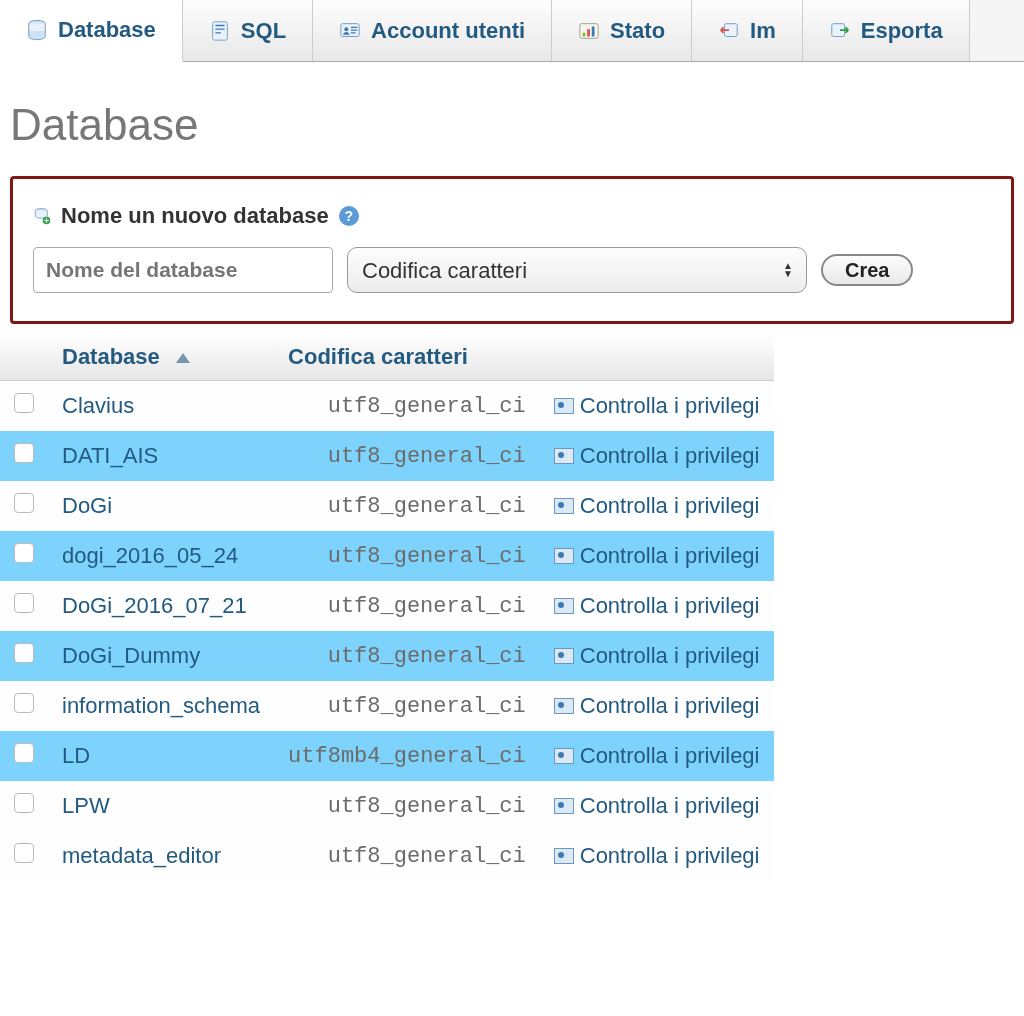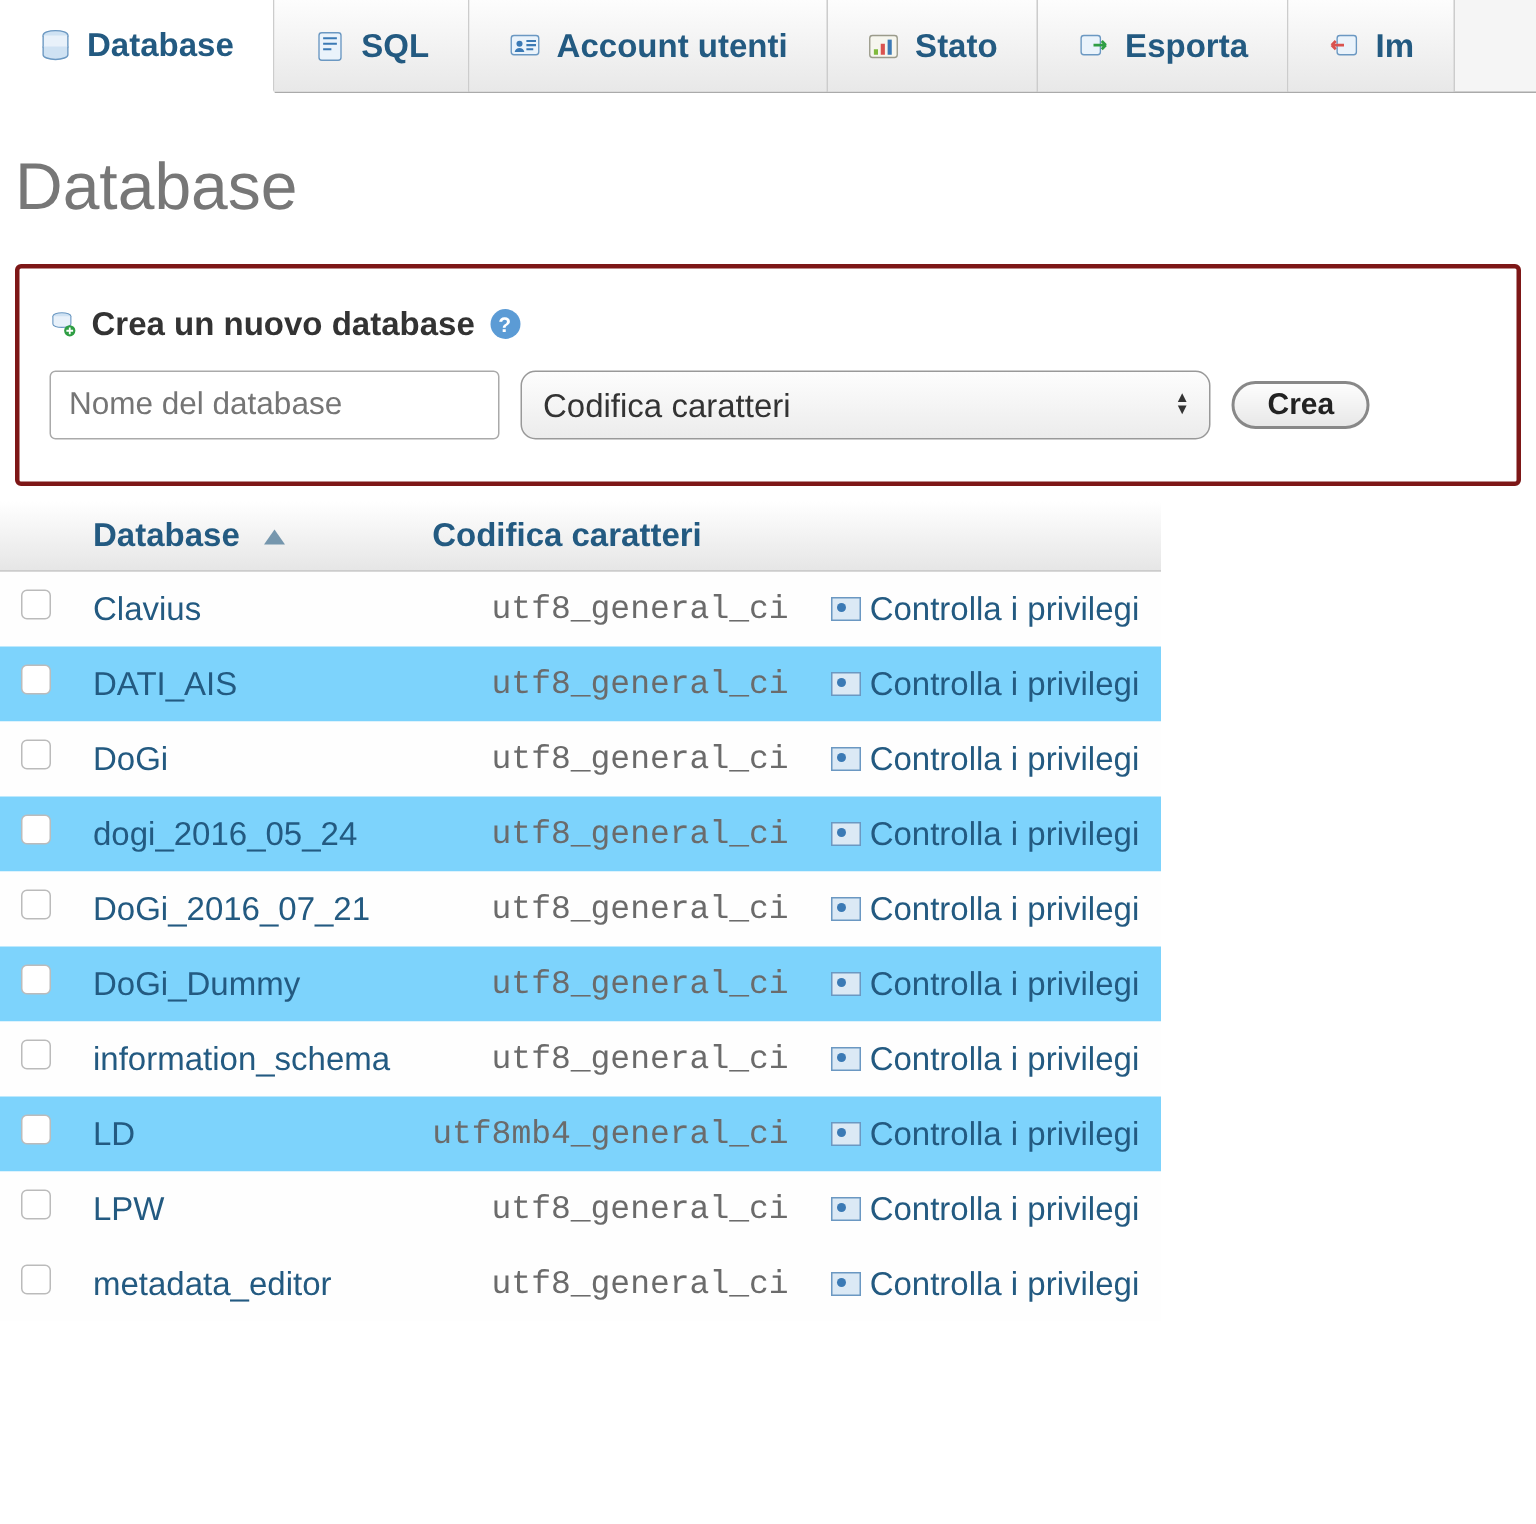--- a/index.html
+++ b/index.html
@@ -72,20 +72,21 @@
     }
     .text-input {
       width: 300px;
       height: 46px;
       padding: 0 12px;
       font-size: 21px;
       color: #888;
       border: 1px solid #aaa;
       border-radius: 4px;
       background: #fff;
+      font-weight: bold;
     }
     .select-wrap {
       position: relative;
       display: inline-block;
     }
     .select-input {
       width: 460px;
       height: 46px;
       padding: 0 40px 0 14px;
       font-size: 22px;
@@ -231,50 +232,50 @@
           <rect x="5" y="14" width="3" height="4" fill="#7fba3c"></rect>
           <rect x="10" y="10" width="3" height="8" fill="#d9534f"></rect>
           <rect x="15" y="7" width="3" height="11" fill="#3b7ab5"></rect>
         </svg>
     </span>
     <span class="label">Stato</span>
   </div>
   <div class="tab">
     <span class="tab-icon">
       <svg viewBox="0 0 24 24" width="22" height="22">
+          <rect x="7" y="4" width="14" height="14" rx="2" fill="#eaf3fb" stroke="#6b98c2"></rect>
+          <path d="M12 11H3m0 0 3-3m-3 3 3 3" stroke="#d9534f" stroke-width="2" fill="none"></path>
+        </svg>
+    </span>
+    <span class="label">Im</span>
+  </div>
+  <div class="tab">
+    <span class="tab-icon">
+      <svg viewBox="0 0 24 24" width="22" height="22">
           <rect x="3" y="4" width="14" height="14" rx="2" fill="#eaf3fb" stroke="#6b98c2"></rect>
           <path d="M12 11h9m0 0-3-3m3 3-3 3" stroke="#2f9e44" stroke-width="2" fill="none"></path>
         </svg>
     </span>
     <span class="label">Esporta</span>
-  </div>
-  <div class="tab">
-    <span class="tab-icon">
-      <svg viewBox="0 0 24 24" width="22" height="22">
-          <rect x="7" y="4" width="14" height="14" rx="2" fill="#eaf3fb" stroke="#6b98c2"></rect>
-          <path d="M12 11H3m0 0 3-3m-3 3 3 3" stroke="#d9534f" stroke-width="2" fill="none"></path>
-        </svg>
-    </span>
-    <span class="label">Im</span>
   </div>
 </div>
 
 <h1 class="page-title">Database</h1>
 
 <div class="create-box">
   <div class="create-heading">
     <span class="small-db-icon">
       <svg viewBox="0 0 24 24" width="18" height="18">
           <ellipse cx="11" cy="5" rx="8" ry="3" fill="#cfe2f3" stroke="#6b98c2"></ellipse>
           <path d="M3 5v7c0 1.7 3.6 3 8 3s8-1.3 8-3V5" fill="#e8f1fa" stroke="#6b98c2"></path>
           <circle cx="18" cy="18" r="5" fill="#2f9e44"></circle>
           <path d="M18 15v6M15 18h6" stroke="#fff" stroke-width="1.6"></path>
         </svg>
     </span>
-    <span class="title">Crea un nuovo database</span>
+    <span class="title">Nome un nuovo database</span>
     <span class="help-icon">?</span>
   </div>
   <div class="create-form">
     <input class="text-input" type="text" placeholder="Nome del database" style="">
     <span class="select-wrap">
       <select class="select-input">
         <option>Codifica caratteri</option>
       </select>
       <span class="select-arrows">
           <span>▲</span>

